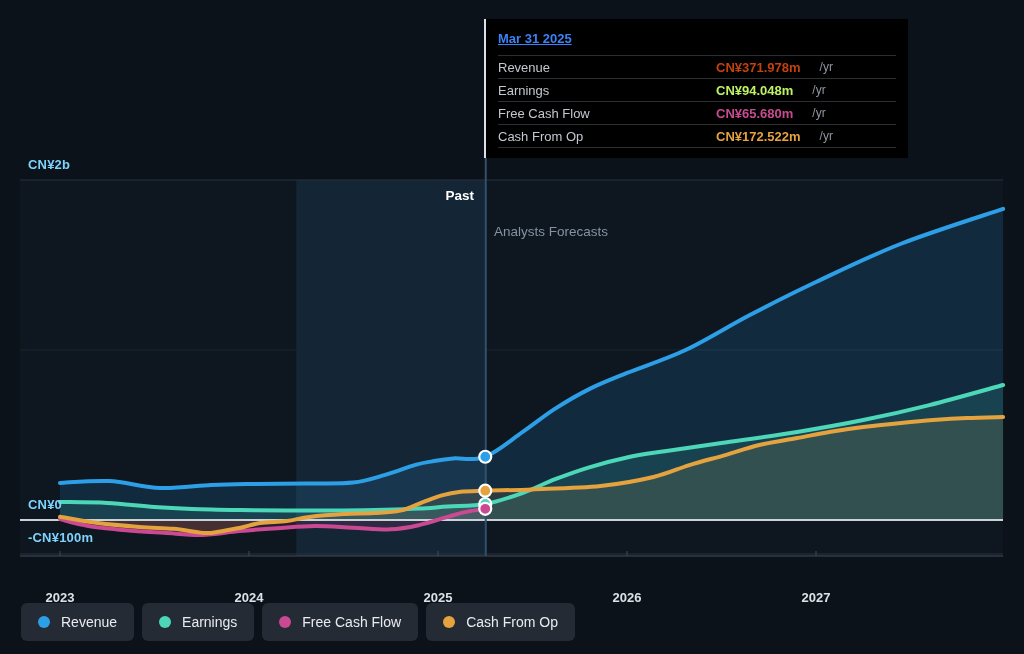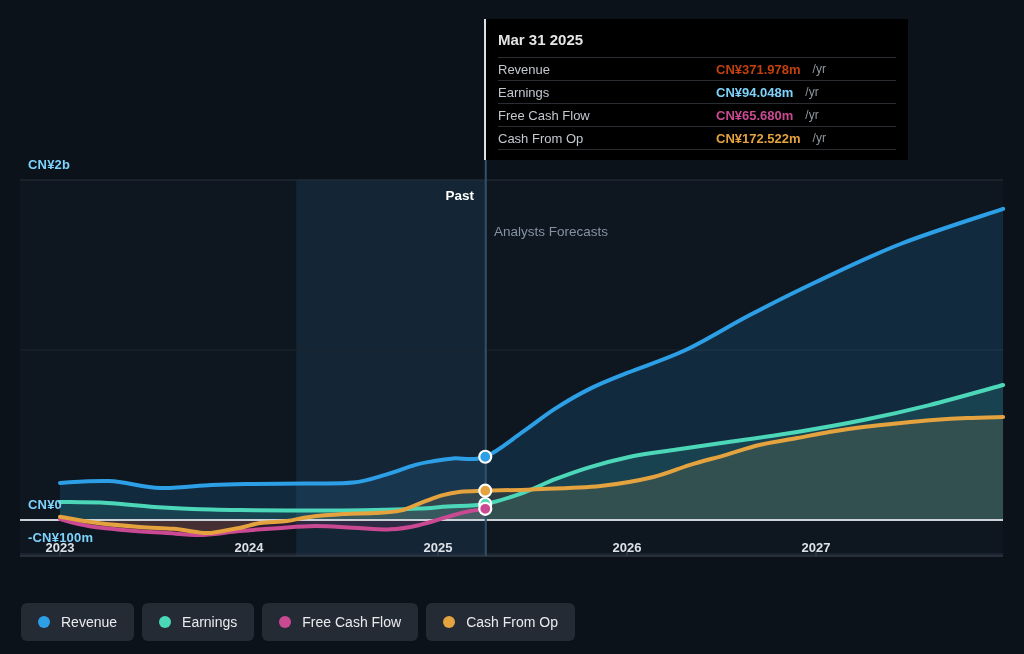--- a/index.html
+++ b/index.html
@@ -7,34 +7,34 @@
     width:1024px;height:654px;position:relative;overflow:hidden;
     background:#0c1219;
     font-family:"Liberation Sans",sans-serif;
     -webkit-font-smoothing:antialiased;
   }
   #chart-svg{position:absolute;left:0;top:0;}
   .ylabel{position:absolute;left:28px;color:#7dd3fc;font-size:13px;font-weight:600;letter-spacing:.2px;}
   .ylabel.l0{top:157px;}
   .ylabel.l1{top:497px;}
   .ylabel.l2{top:530px;}
-  .xlabel{position:absolute;top:540px;width:60px;text-align:center;color:#dde2e8;font-size:13px;font-weight:600;}
+  .xlabel{position:absolute;top:590px;width:60px;text-align:center;color:#dde2e8;font-size:13px;font-weight:600;}
   .zone-label{position:absolute;top:188px;font-size:13.5px;}
   .zone-past{right:550px;color:#ffffff;font-weight:700;padding-left:37px;}
   .zone-forecast{left:494px;color:#8removed1a2;color:#8592a2;font-weight:400;margin-top:36px;}
   .tooltip{
     position:absolute;left:484px;top:19px;width:424px;box-sizing:border-box;
     background:#000000;border-left:2px solid #d9e1e9;
     padding:6px 12px 10px 12px;z-index:5;
   }
-  .tt-title{font-size:15px;font-weight:700;color:#e5e5e5;padding:6px 0 9px 0;border-bottom:1px solid #2a2d32;}
+  .tt-title{font-size:13px;font-weight:700;color:#3b82f6;padding:6px 0 9px 0;border-bottom:1px solid #2a2d32;text-decoration:underline;}
   .tt-row{display:flex;align-items:center;height:22px;border-bottom:1px solid #2a2d32;font-size:13px;}
   .tt-label{width:218px;color:#c3c8cf;}
   .tt-val{font-weight:700;}
-  .tt-suffix{color:#8f969f;font-size:12px;margin-left:12px;}
+  .tt-suffix{color:#8f969f;font-size:12px;margin-left:19px;}
   .legend{position:absolute;left:21px;top:603px;display:flex;gap:8px;}
   .legend-btn{
     display:flex;align-items:center;gap:11px;height:38px;padding:0 17px;
     background:#252b34;border:none;border-radius:6px;
     color:#e9ecef;font-size:14px;font-family:inherit;cursor:pointer;
   }
   .dot{width:12px;height:12px;border-radius:50%;flex:0 0 auto;}
 </style>
 </head>
 <body>
@@ -84,21 +84,21 @@
 
   <div class="tooltip">
     <div class="tt-title">Mar 31 2025</div>
     <div class="tt-row">
       <span class="tt-label">Revenue</span>
       <span class="tt-val" style="color: #c2410c;">CN¥371.978m</span>
       <span class="tt-suffix">/yr</span>
     </div>
     <div class="tt-row">
       <span class="tt-label">Earnings</span>
-      <span class="tt-val" style="color: #7dd3fc;">CN¥94.048m</span>
+      <span class="tt-val" style="color: #bef264;">CN¥94.048m</span>
       <span class="tt-suffix">/yr</span>
     </div>
     <div class="tt-row">
       <span class="tt-label">Free Cash Flow</span>
       <span class="tt-val" style="color: rgb(201, 74, 146); text-align: right;">CN¥65.680m</span>
       <span class="tt-suffix">/yr</span>
     </div>
     <div class="tt-row">
       <span class="tt-label">Cash From Op</span>
       <span class="tt-val" style="color: rgb(228, 163, 62);">CN¥172.522m</span>

